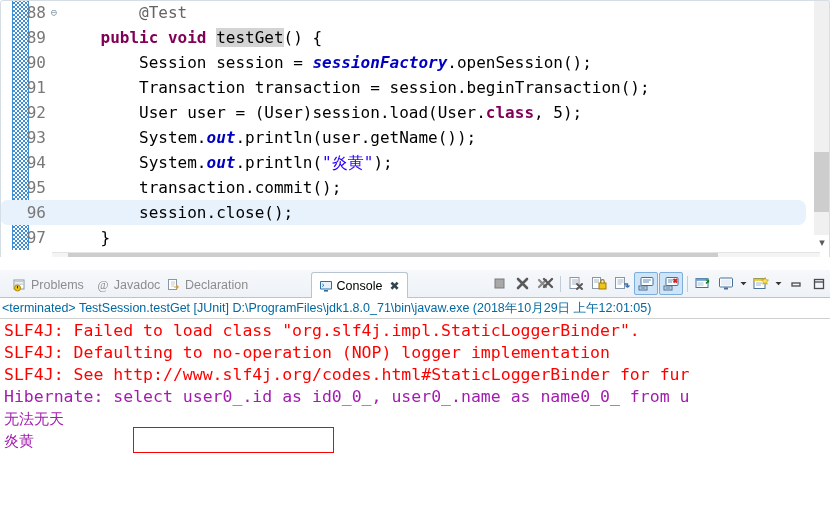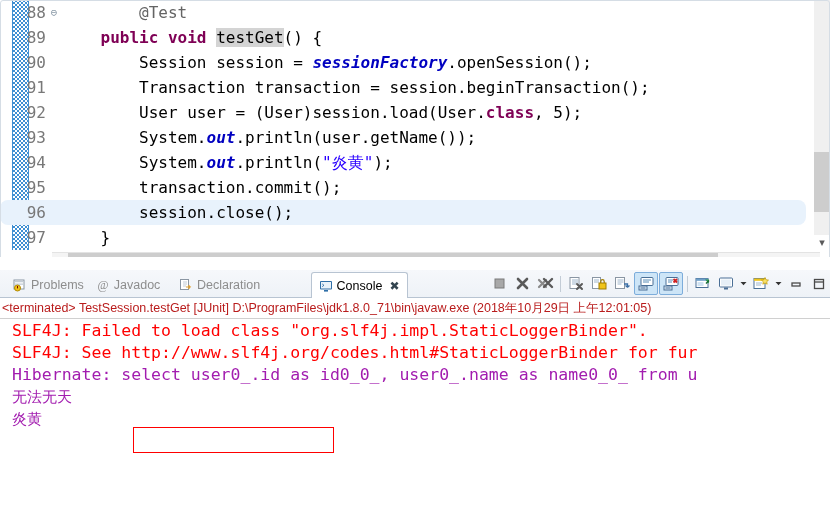--- a/index.html
+++ b/index.html
@@ -106,33 +106,33 @@
   .tbtn{
     width:22px;height:21px;display:flex;align-items:center;justify-content:center;
     border-radius:2px;position:relative;
   }
   .tbtn.on{background:#cde5f7;border:1px solid #7daddb;}
   .tsep{width:1px;height:16px;background:#c3ccd6;margin:0 3px;}
   .tarrow{width:11px;height:21px;display:flex;align-items:center;justify-content:center;
     font-size:8px;color:#333;}
   .console-head{
     position:absolute;left:0;top:28px;width:830px;height:20px;
-    font-family:"Liberation Sans",sans-serif;font-size:12.5px;color:#b91c1c;
+    font-family:"Liberation Sans",sans-serif;font-size:12.5px;color:#0369a1;
     white-space:nowrap;overflow:hidden;padding-left:2px;box-sizing:border-box;
     line-height:20px;
   }
   .console-sep{
     position:absolute;left:0;top:48px;width:830px;height:1px;background:#d0d0d0;
   }
   .console-body{
     position:absolute;left:0;top:50px;width:830px;height:190px;
     background:#ffffff;overflow:hidden;
   }
   .cline{
-    height:22px;line-height:22px;white-space:pre;padding-left:12px;
+    height:22px;line-height:22px;white-space:pre;padding-left:4px;
     font-family:"DejaVu Sans Mono","Liberation Mono",monospace;font-size:16.5px;
   }
   .cred{color:#ff0000;}
   .cblk{color:#a21caf;}
   .cline.cn{font-family:Liberation Sans, sans-serif;font-size:15px;}
   .left-rail{
     position:absolute;left:0;top:50px;width:4px;height:190px;background:#e8eef7;
   }
   .redbox{
     position:absolute;left:133px;top:427px;width:201px;height:26px;
@@ -177,21 +177,21 @@
           <span class="lbl">Problems</span>
         </div>
         <div class="tab" style="left: 88.8px;">
           <span class="tabico">
             <svg width="14" height="14" viewBox="0 0 14 14">
               <text x="7" y="11" font-size="12" text-anchor="middle" fill="#8d8d8d" font-family="serif">@</text>
             </svg>
           </span>
           <span class="lbl">Javadoc</span>
         </div>
-        <div class="tab" style="left: 172px;">
+        <div class="tab" style="left: 160px;">
           <span class="tabico">
             <svg width="14" height="14" viewBox="0 0 14 14">
               <rect x="1.5" y="1.5" width="8" height="10" fill="#fff" stroke="#8a96a3"></rect>
               <path d="M4 4h4M4 6h4M4 8h3" stroke="#c3ccd6" stroke-width="1"></path>
               <path d="M7 9l4 0-1.5-1.8M7 9l4 0-1.5 1.8" stroke="#e0a030" fill="none" stroke-width="1.2"></path>
             </svg>
           </span>
           <span class="lbl">Declaration</span>
         </div>
         <div class="tab active" style="left: 268.6px; margin-left: 42px;">
@@ -338,20 +338,21 @@
         </div>
       </div>
   </div>
 
   <div class="console-head">&lt;terminated&gt; TestSession.testGet [JUnit] D:\ProgramFiles\jdk1.8.0_71\bin\javaw.exe (2018年10月29日 上午12:01:05)</div>
   <div class="console-sep"></div>
 
   <div class="left-rail"></div>
   <div class="console-body" id="console-host">
       <div class="cline cred">SLF4J: Failed to load class "org.slf4j.impl.StaticLoggerBinder".</div>
+      <div class="cline cred">SLF4J: Defaulting to no-operation (NOP) logger implementation</div>
       <div class="cline cred">SLF4J: See http://www.slf4j.org/codes.html#StaticLoggerBinder for fur</div>
       <div class="cline cblk">Hibernate: select user0_.id as id0_0_, user0_.name as name0_0_ from u</div>
       <div class="cline cblk cn">无法无天</div>
       <div class="cline cblk cn">炎黄</div>
     </div>
 </div>
 
 <div class="redbox"></div>
 
 </body></html>

